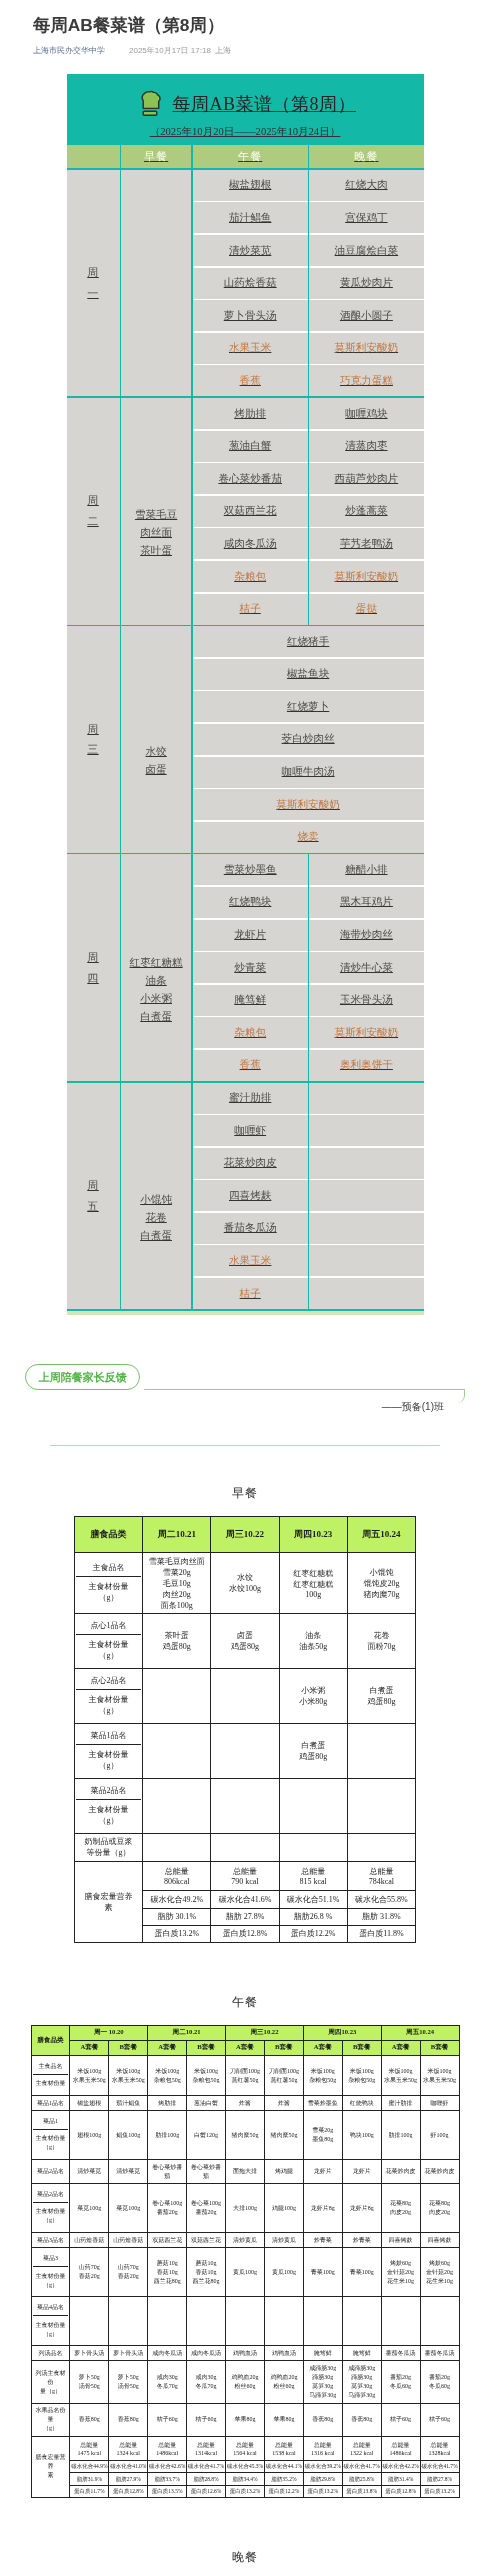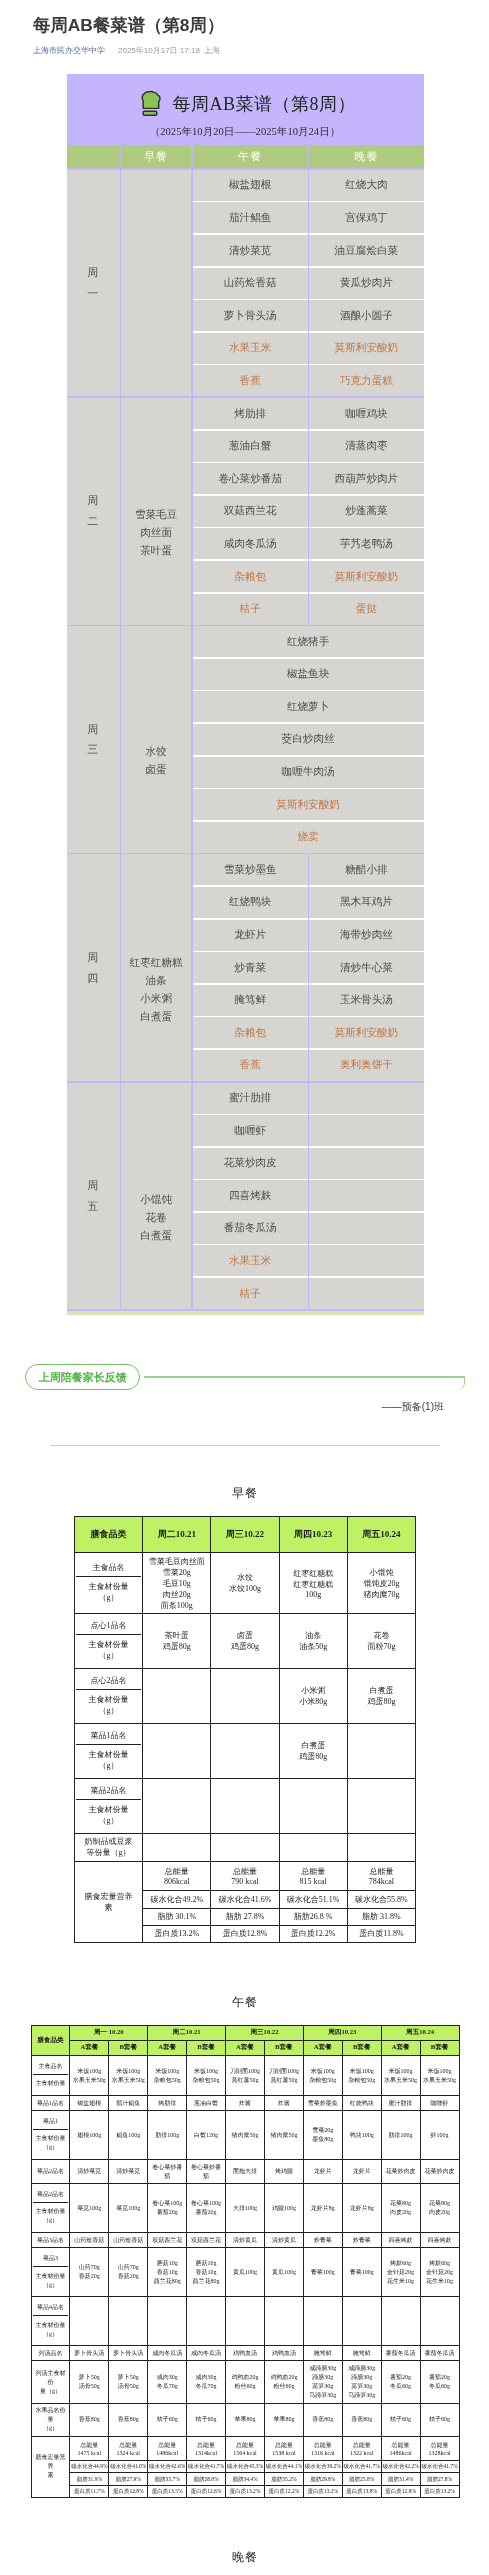--- a/index.html
+++ b/index.html
@@ -2,45 +2,45 @@
 <html style="font-size:8.4px"><head>
 <meta charset="utf-8">
 <style>
   html,body{margin:0;padding:0;background:#fff;}
   body{width:490px;margin:0 auto;font-family:"Liberation Sans",sans-serif;color:#333;min-height:2576px;position:relative;}
 
   
   .art-head{padding:13.7px 33px 0 33px;}
   .art-title{font-size:17.4px;font-weight:700;color:#3b3b3b;line-height:1.3;margin:0 0 8.4px 0;}
   .art-meta{font-size:8px;color:#9b9b9b;margin-bottom:18px;}
-  .art-meta .acct{color:#576b95;margin-right:13px;}
+  .art-meta .acct{color:#576b95;margin-right:24px;}
   .art-meta .loc{margin-left:4.2px;}
 
   
-  .menu-card{width:357px;margin:8.4px auto 0 auto;background:#c4b5fd;font-family:"Liberation Serif",serif;}
+  .menu-card{width:357px;margin:8.4px auto 0 auto;background:#14b8a6;font-family:"Liberation Serif",serif;text-decoration:underline;}
   .mc-titlerow{display:flex;align-items:center;justify-content:center;gap:7.4px;padding:15px 0 3.2px 0;}
   .mc-title{font-size:18px;color:#262626;letter-spacing:0.5px;}
   .mc-dates{text-align:center;font-size:10.6px;color:#2e2e2e;margin:2.1px 0 6.3px 0;}
   .m-row{display:flex;gap:1.6px;margin-top:1.6px;}
   .m-cell{background:#d7d5d2;display:flex;align-items:center;justify-content:center;text-align:center;color:#4b4a47;}
   .m-c0{width:53px;flex:none;}
   .m-c1{width:70px;flex:none;}
   .m-c2{width:115px;flex:none;}
   .m-c3{flex:1;}
   .m-row.header .m-cell{background:#afcb80;color:#fdfdf5;font-size:11px;height:23px;letter-spacing:1.1px;}
   .day-label{font-size:11px;line-height:1.9;letter-spacing:0.5px;}
   .bf-lines{font-size:10.6px;line-height:1.7;margin-top:44px;}
   .stack{display:flex;flex-direction:column;gap:1.6px;background:#fff;}
   .stack .item{background:#d7d5d2;flex:1;display:flex;align-items:center;justify-content:center;font-size:10.6px;color:#4b4a47;min-height:31px;}
   .stack .item.orange{color:#c0763f;}
   .mc-bottom{height:4.2px;background:#d5e6b4;margin-top:1.6px;}
 
   
   .fb-wrap{padding:0 25px;margin-top:49px;}
-  .fb-headrow{display:flex;align-items:center;}
+  .fb-headrow{display:flex;align-items:flex-end;}
   .fb-badge{border:1.1px solid #74c163;border-radius:13.7px;padding:4.8px 12.7px;color:#53b447;font-size:11px;font-weight:700;background:#fff;}
   .fb-line{flex:1;height:1.6px;background:#98d489;margin-left:3.2px;border-radius:1.1px;position:relative;}
   .fb-line::after{content:"";position:absolute;right:0;top:0;width:8.4px;height:13.7px;border-right:1.6px solid #98d489;border-bottom-right-radius:7.4px;}
   .fb-text{margin:23px 13.7px 0 13.7px;font-size:9.5px;line-height:2.1;color:#3d3d3d;text-indent:2em;}
   .fb-sign{margin:9.5px 21px 0 0;text-align:right;font-size:10px;color:#3d3d3d;}
   .fb-divider{height:1.1px;background:#b9dcab;margin:31px 25px 0 25px;}
 
   
   .meal-title{text-align:center;font-family:"Liberation Serif",serif;font-size:12px;color:#2b2b2b;letter-spacing:1.1px;}
   .t-breakfast{margin-top:39px;}

